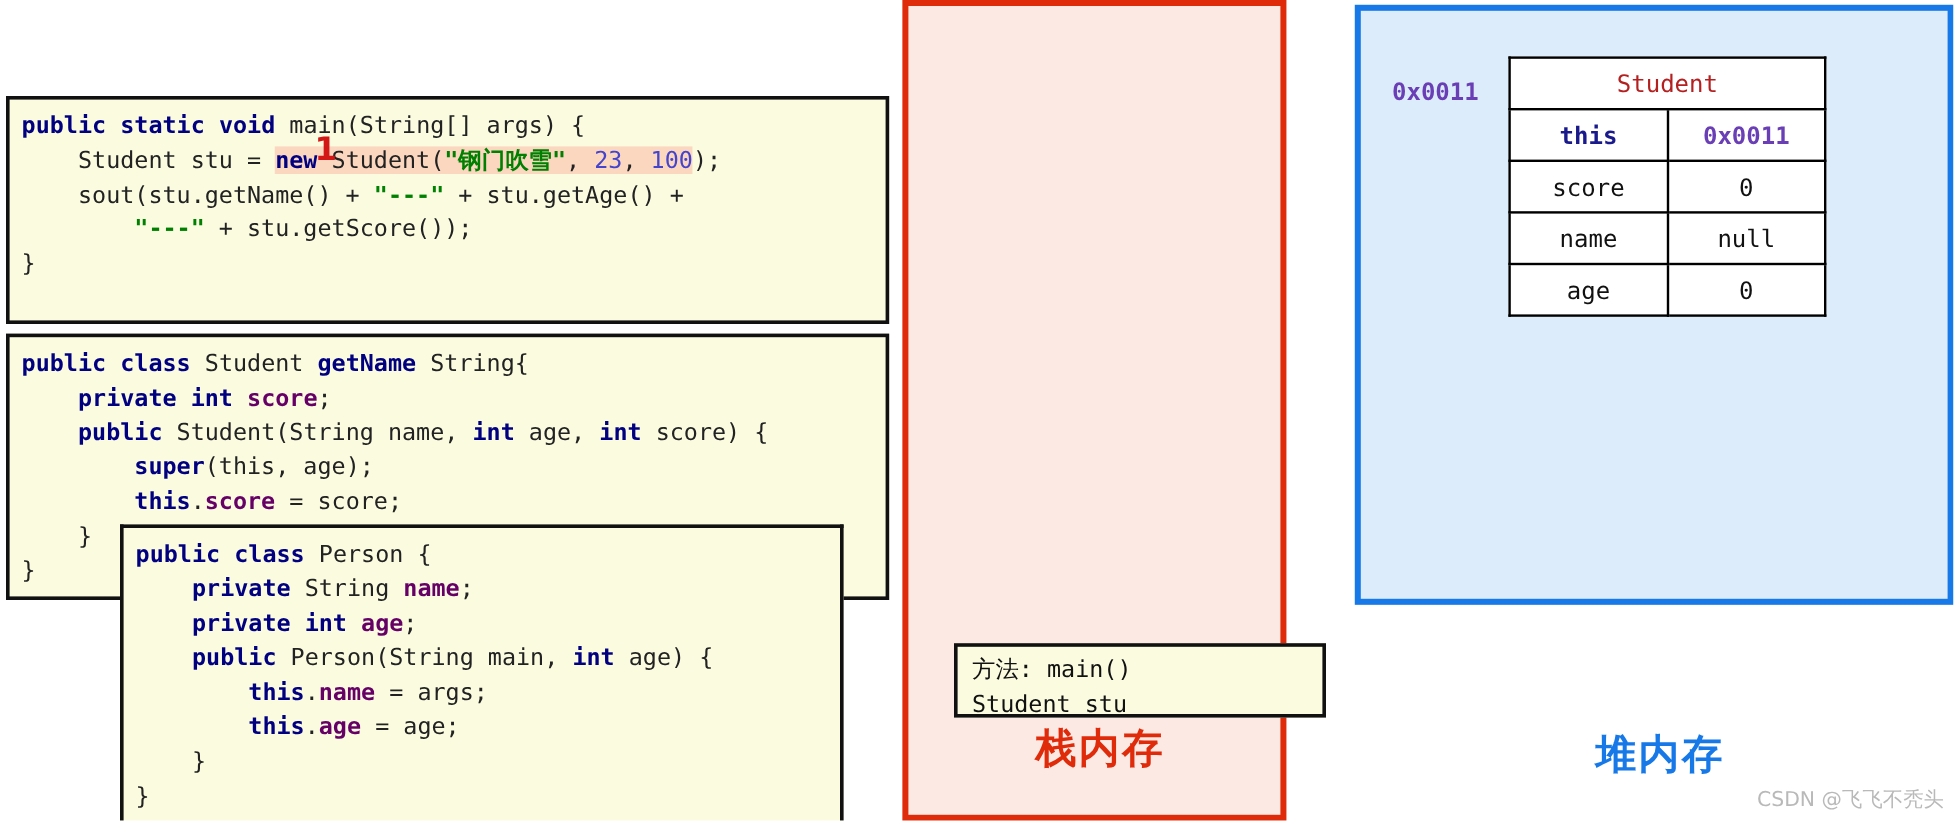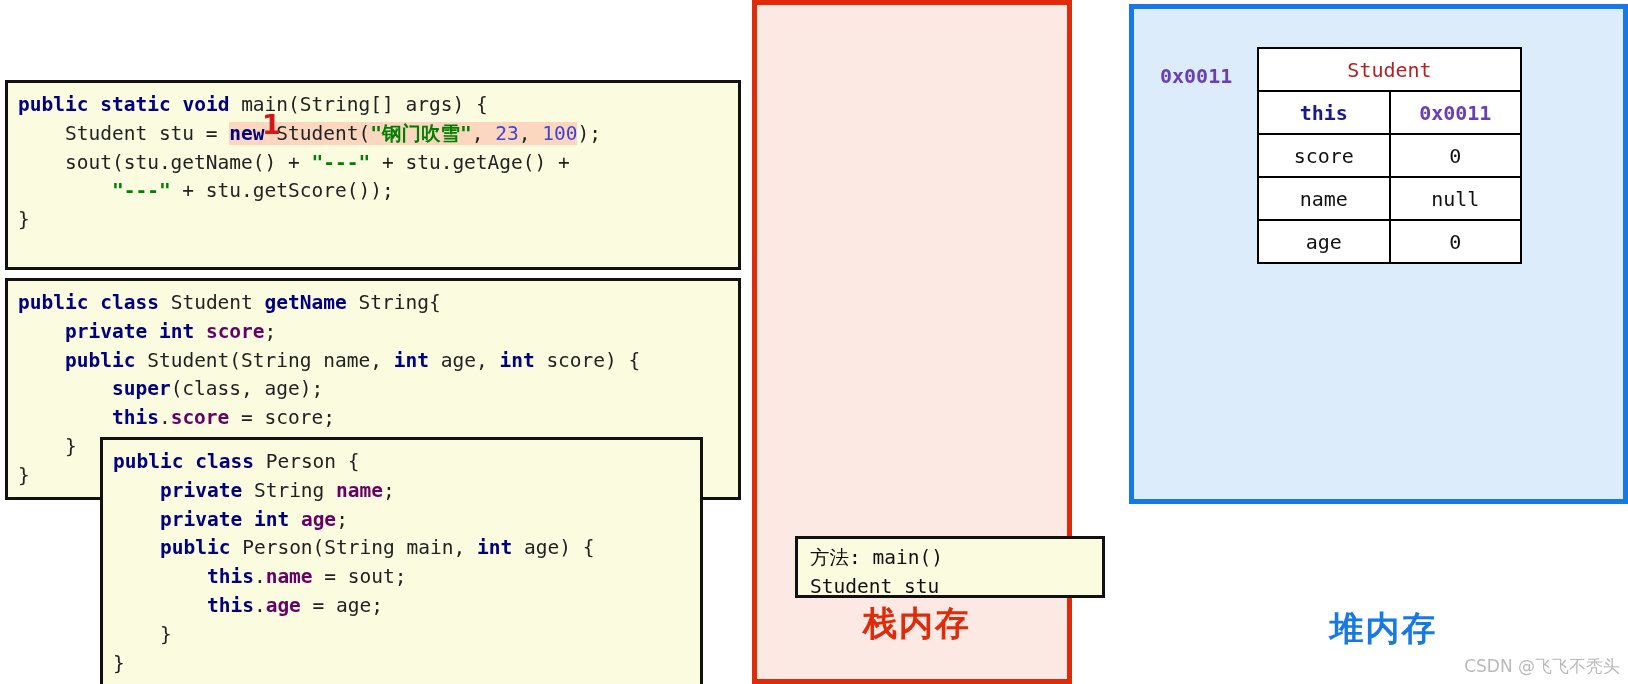--- a/index.html
+++ b/index.html
@@ -181,30 +181,30 @@
 <span><span class="plain">    Student stu = </span><span class="hl"><span class="kw">new</span><span class="plain"> Student(</span><span class="str">"钢门吹雪"</span><span class="plain">, </span><span class="num">23</span><span class="plain">, </span><span class="num">100</span></span><span class="plain">);</span></span>
 <span><span class="plain">    sout(stu.getName() + </span><span class="str">"---"</span><span class="plain"> + stu.getAge() +</span></span>
 <span><span class="plain">        </span><span class="str">"---"</span><span class="plain"> + stu.getScore());</span></span>
 <span><span class="plain">}</span></span></div>
 
   <div class="marker-1">1</div>
 
   <div class="codebox" id="code-student"><span><span class="kw">public</span> <span class="kw">class</span> <span class="plain">Student</span> <span class="kw">getName</span> <span class="plain">String{</span></span>
 <span><span class="plain">    </span><span class="kw">private</span> <span class="kw">int</span> <span class="fld">score</span><span class="plain">;</span></span>
 <span><span class="plain">    </span><span class="kw">public</span> <span class="plain">Student(String name, </span><span class="kw">int</span><span class="plain"> age, </span><span class="kw">int</span><span class="plain"> score) {</span></span>
-<span><span class="plain">        </span><span class="kw">super</span><span class="plain">(class, age);</span></span>
+<span><span class="plain">        </span><span class="kw">super</span><span class="plain">(this, age);</span></span>
 <span><span class="plain">        </span><span class="kw">this</span><span class="plain">.</span><span class="fld">score</span><span class="plain"> = score;</span></span>
 <span><span class="plain">    }</span></span>
 <span><span class="plain">}</span></span></div>
 
   <div class="codebox" id="code-person"><span><span class="kw">public</span> <span class="kw">class</span> <span class="plain">Person {</span></span>
 <span><span class="plain">    </span><span class="kw">private</span> <span class="plain">String </span><span class="fld">name</span><span class="plain">;</span></span>
 <span><span class="plain">    </span><span class="kw">private</span> <span class="kw">int</span> <span class="fld">age</span><span class="plain">;</span></span>
 <span><span class="plain">    </span><span class="kw">public</span> <span class="plain">Person(String main, </span><span class="kw">int</span><span class="plain"> age) {</span></span>
-<span><span class="plain">        </span><span class="kw">this</span><span class="plain">.</span><span class="fld">name</span><span class="plain"> = sout;</span></span>
+<span><span class="plain">        </span><span class="kw">this</span><span class="plain">.</span><span class="fld">name</span><span class="plain"> = args;</span></span>
 <span><span class="plain">        </span><span class="kw">this</span><span class="plain">.</span><span class="fld">age</span><span class="plain"> = age;</span></span>
 <span><span class="plain">    }</span></span>
 <span><span class="plain">}</span></span></div>
 
   <div id="stack-panel">
     <div id="stack-frame"><span>方法: main()</span>
 <span>Student stu</span></div>
     <div id="stack-label">栈内存</div>
   </div>
 

